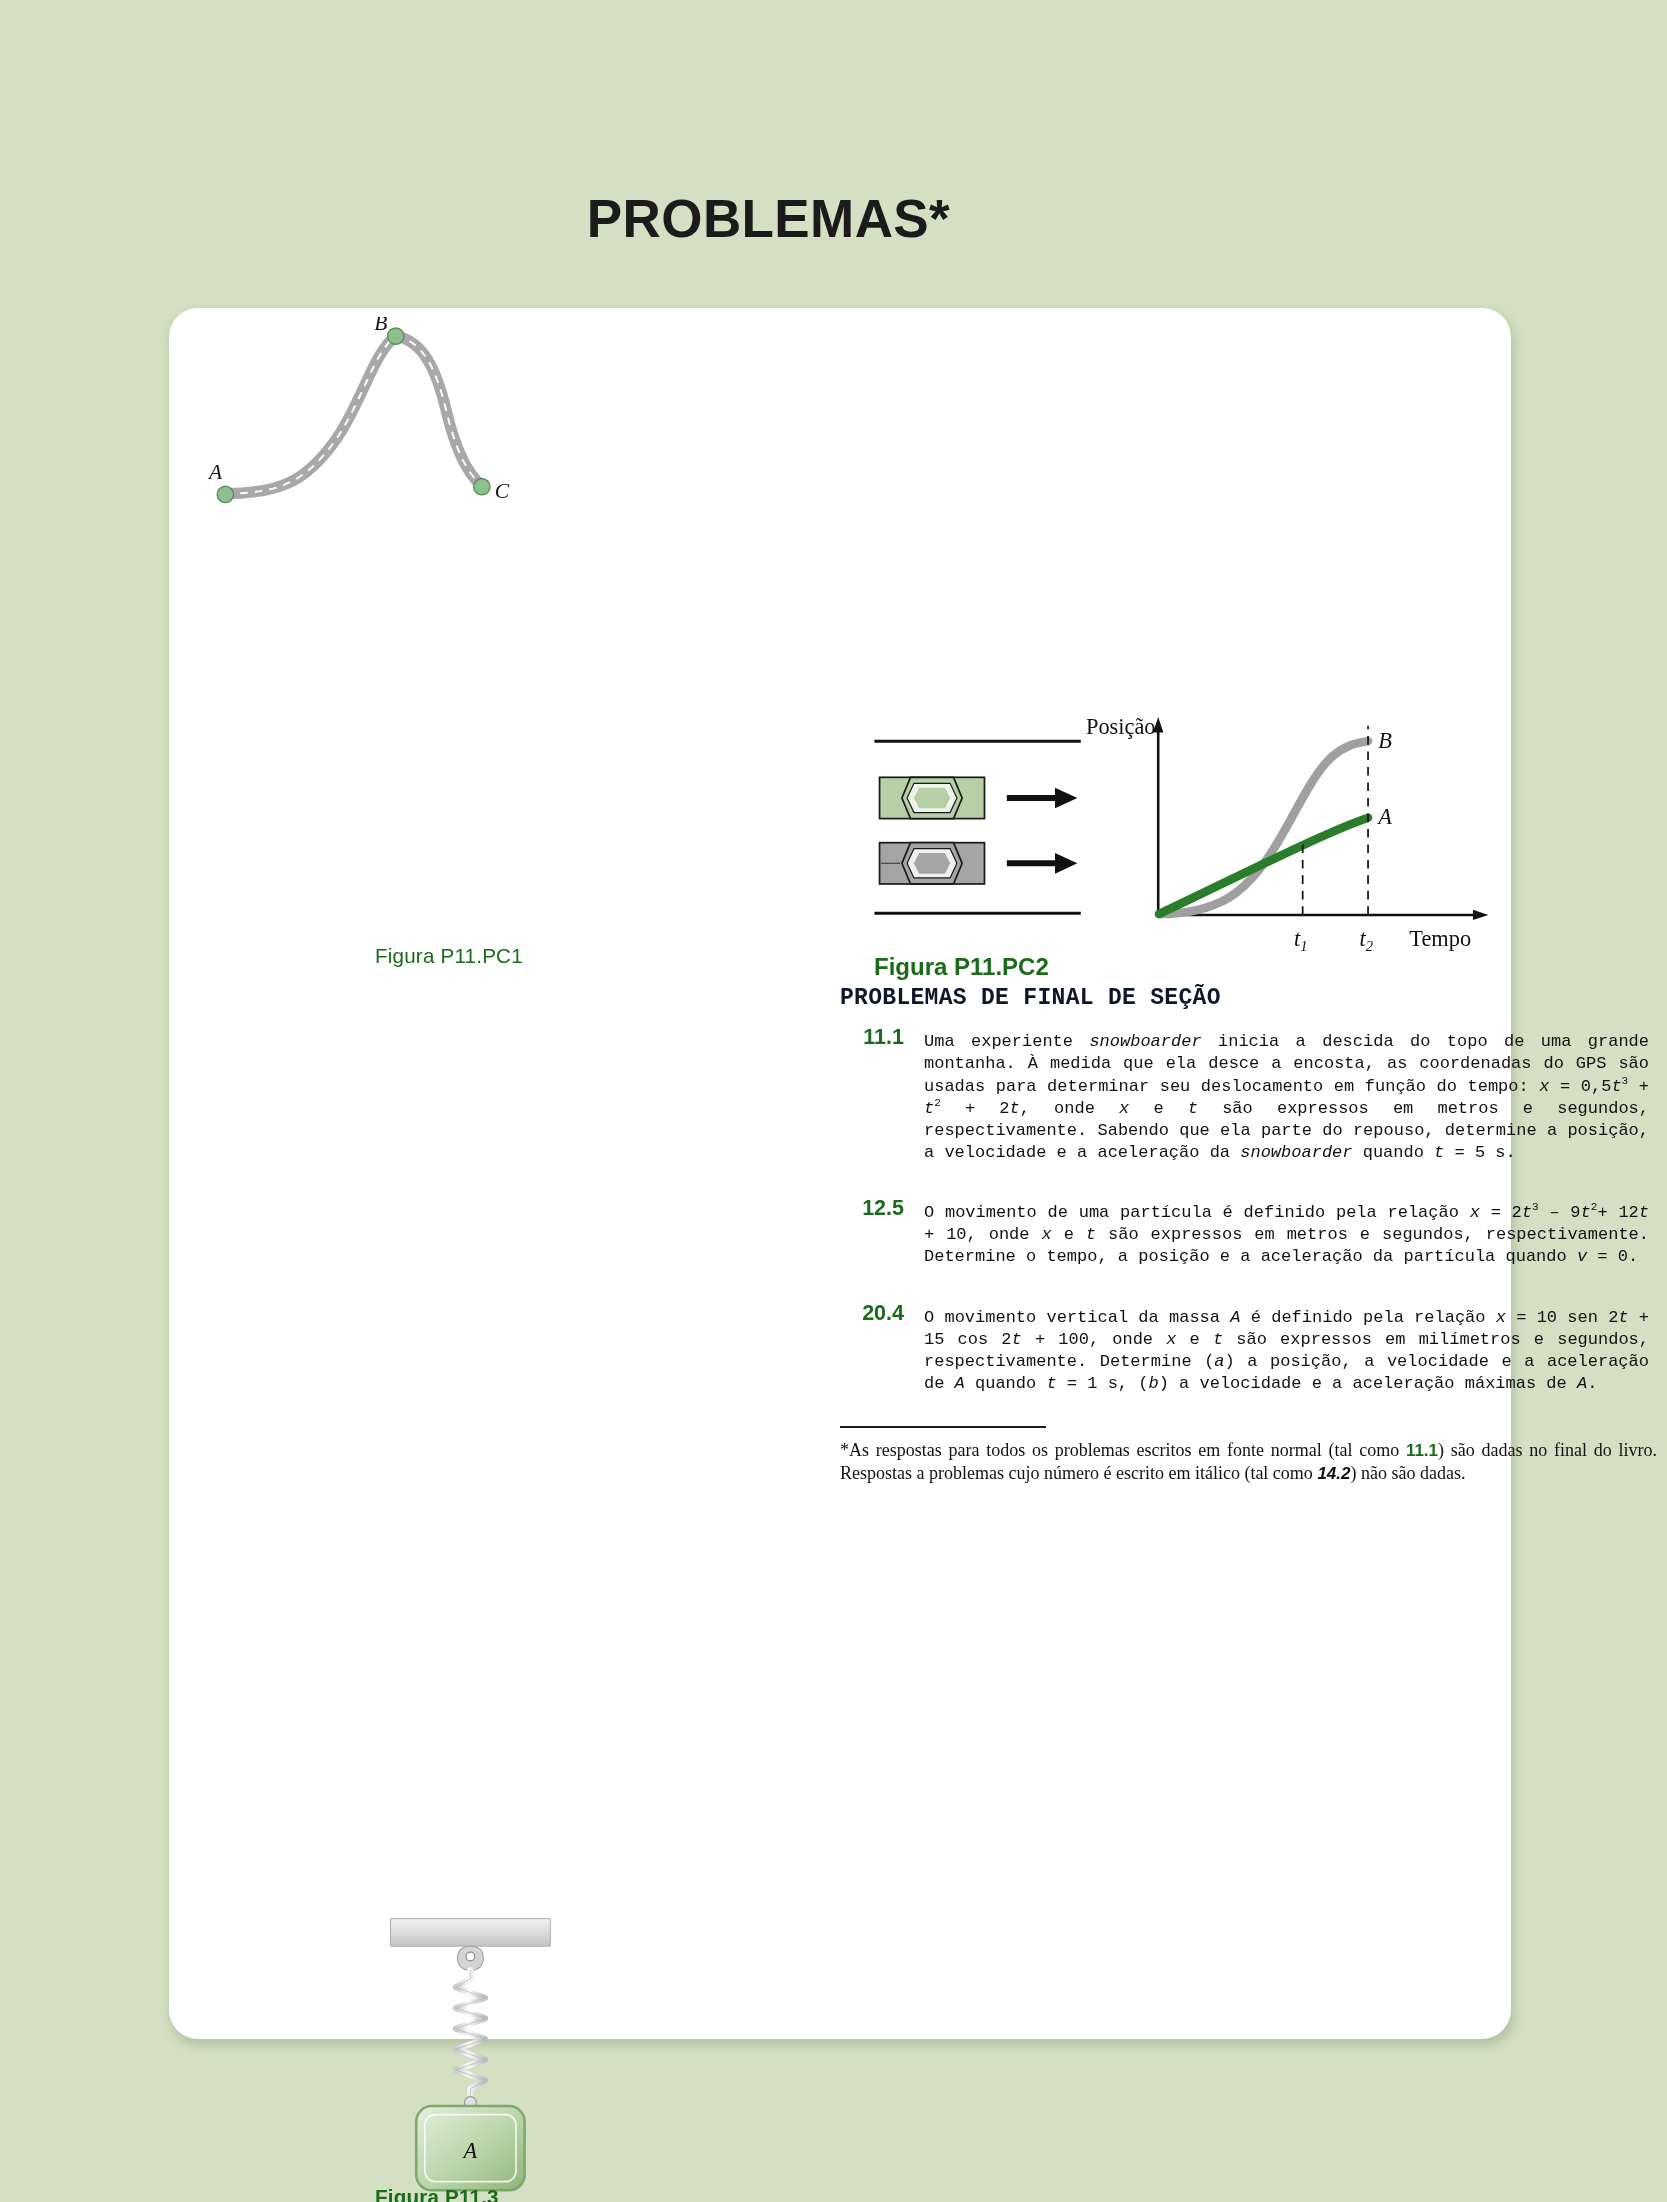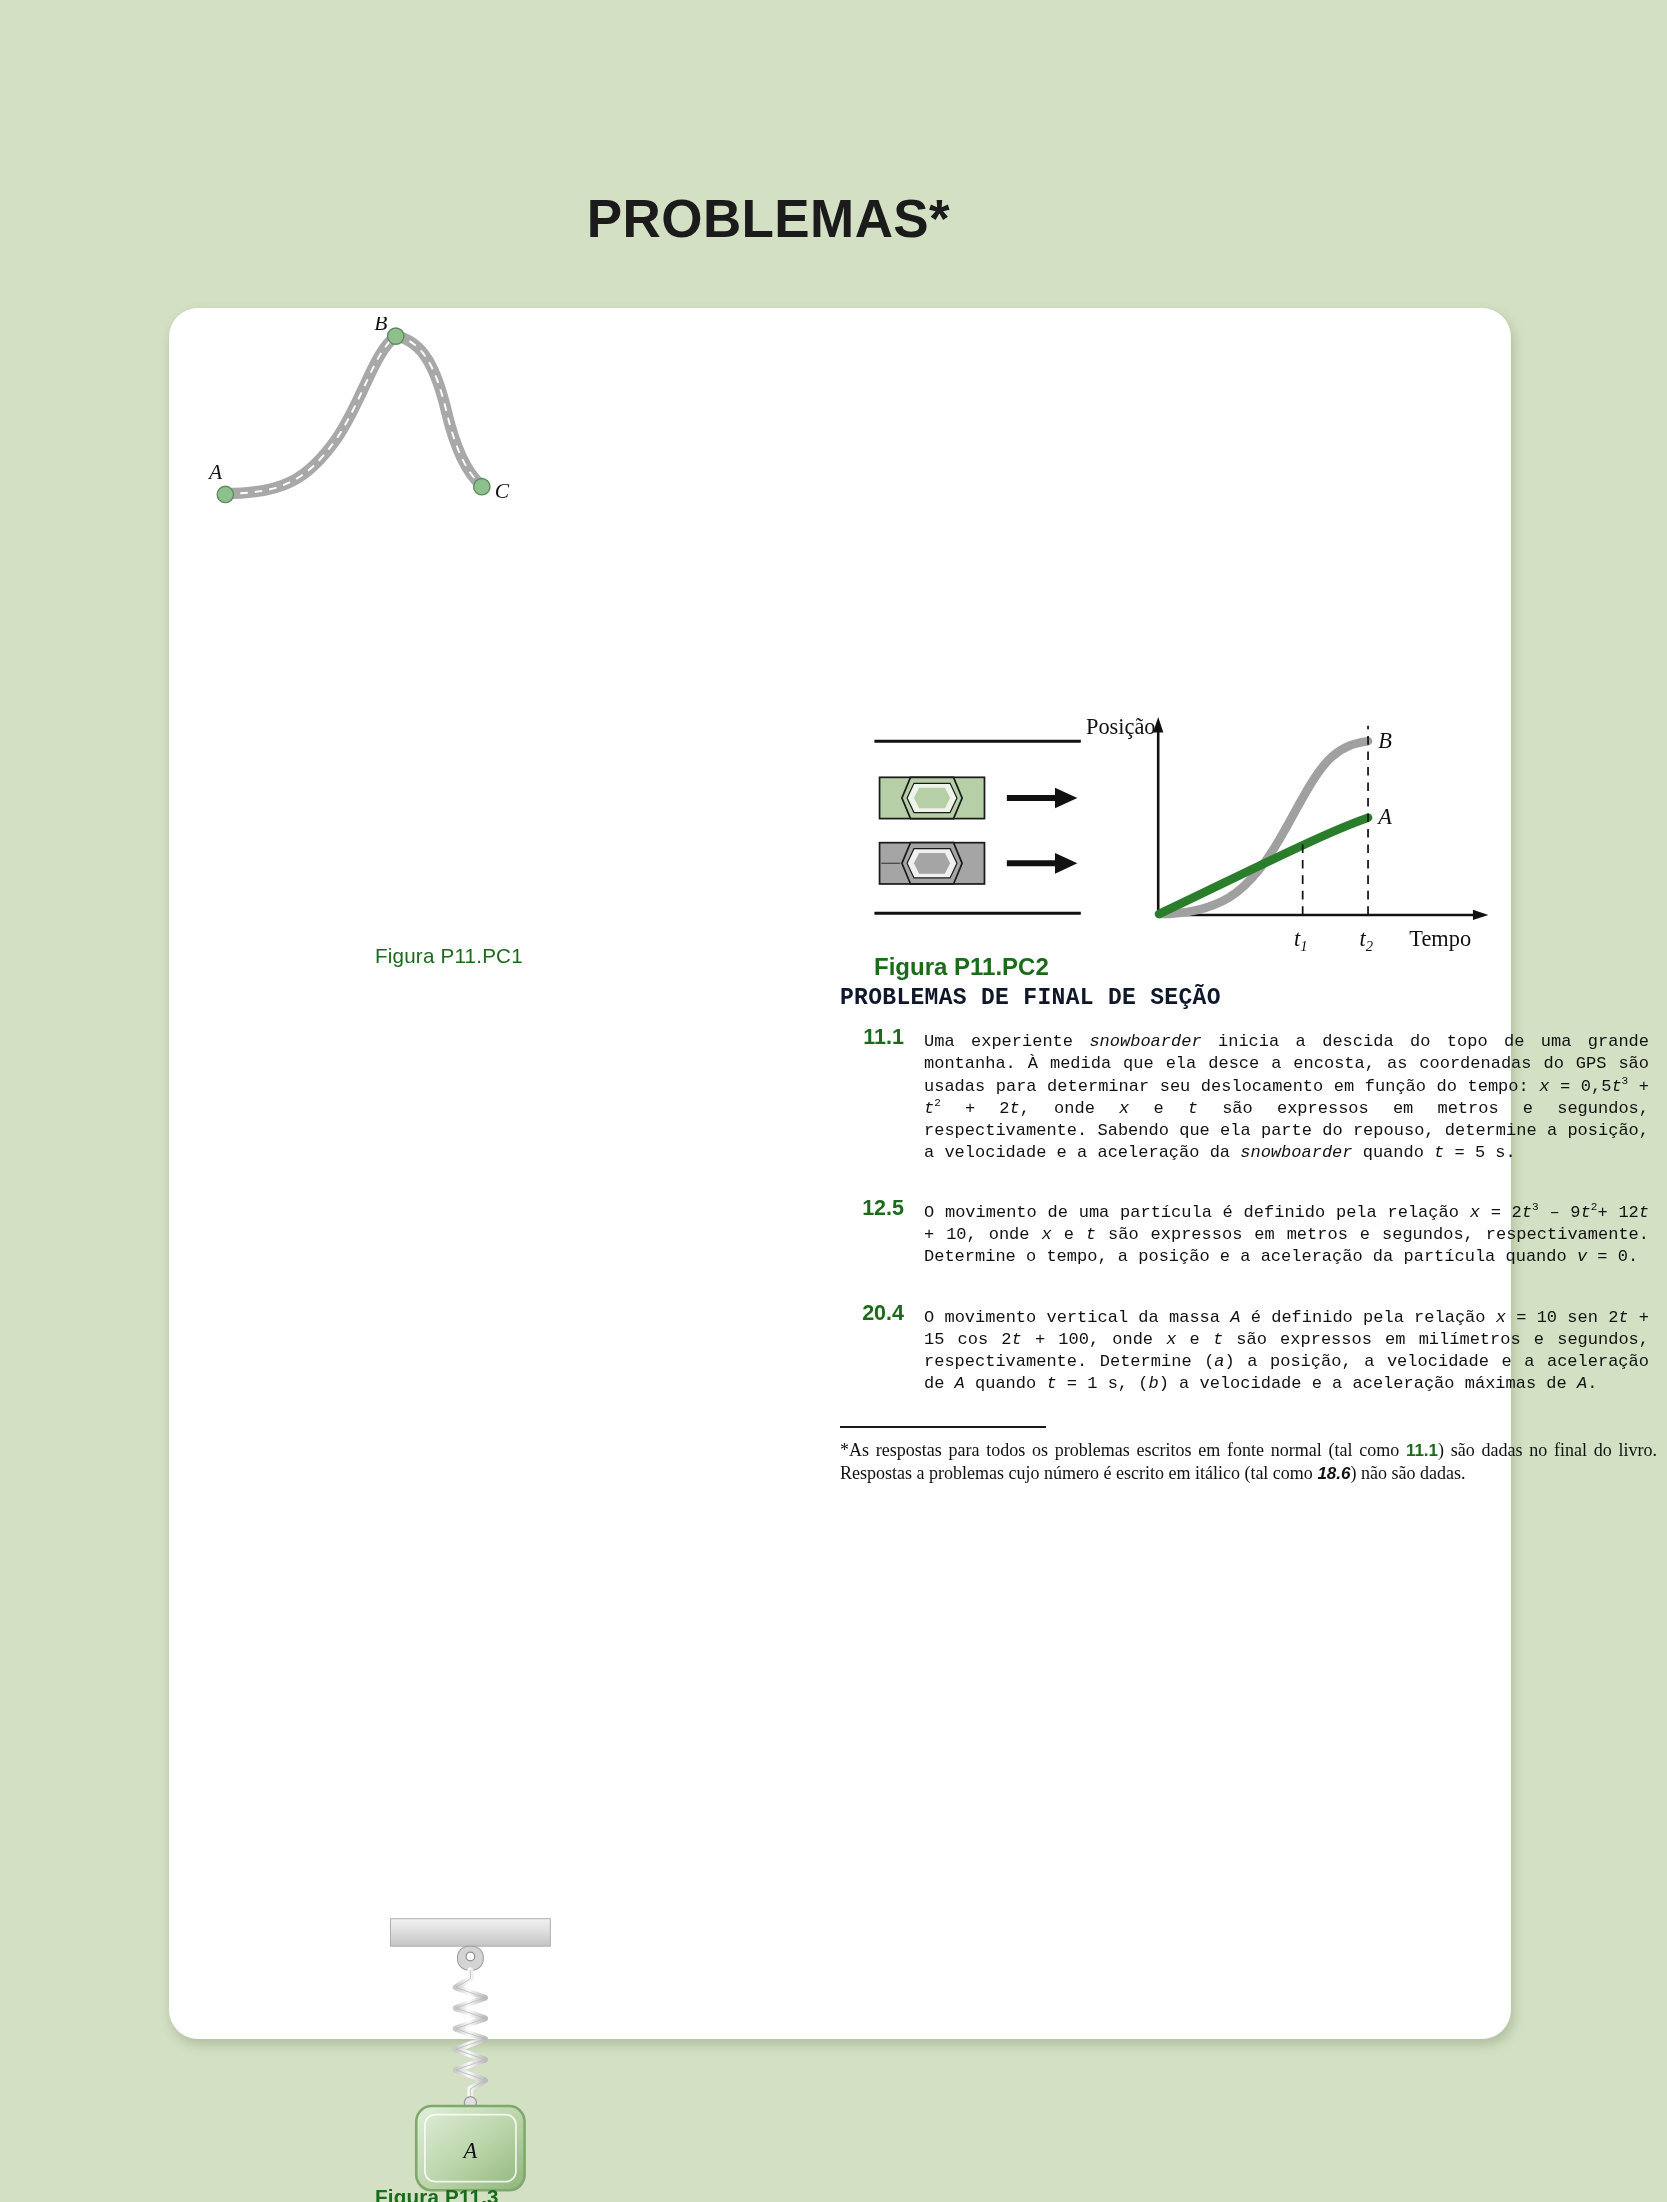--- a/index.html
+++ b/index.html
@@ -315,18 +315,18 @@
 
     <div class="prob" style="margin-top:22.4px">
       <div class="prob-num">20.4</div>
       <div class="prob-body">
         <p class="ptext">O movimento vertical da massa <i>A</i> é definido pela relação <i>x</i> = 10 sen 2<i>t</i> + 15 cos 2<i>t</i> + 100, onde <i>x</i> e <i>t</i> são expressos em milímetros e segundos, respectivamente. Determine (<i>a</i>) a posição, a velocidade e a aceleração de <i>A</i> quando <i>t</i> = 1 s, (<i>b</i>) a velocidade e a aceleração máximas de <i>A</i>.</p>
       </div>
     </div>
 
     <div id="footnote">
       <div id="fn-rule"></div>
-      <p id="fn-text">*As respostas para todos os problemas escritos em fonte normal (tal como <span class="fn-g">11.1</span>) são dadas no final do livro. Respostas a problemas cujo número é escrito em itálico (tal como <span class="fn-i">18.6</span>) não são dadas.</p>
+      <p id="fn-text">*As respostas para todos os problemas escritos em fonte normal (tal como <span class="fn-g">11.1</span>) são dadas no final do livro. Respostas a problemas cujo número é escrito em itálico (tal como <span class="fn-i">14.2</span>) não são dadas.</p>
     </div>
 
   </div>
 </div>
 
 
 </body></html>

